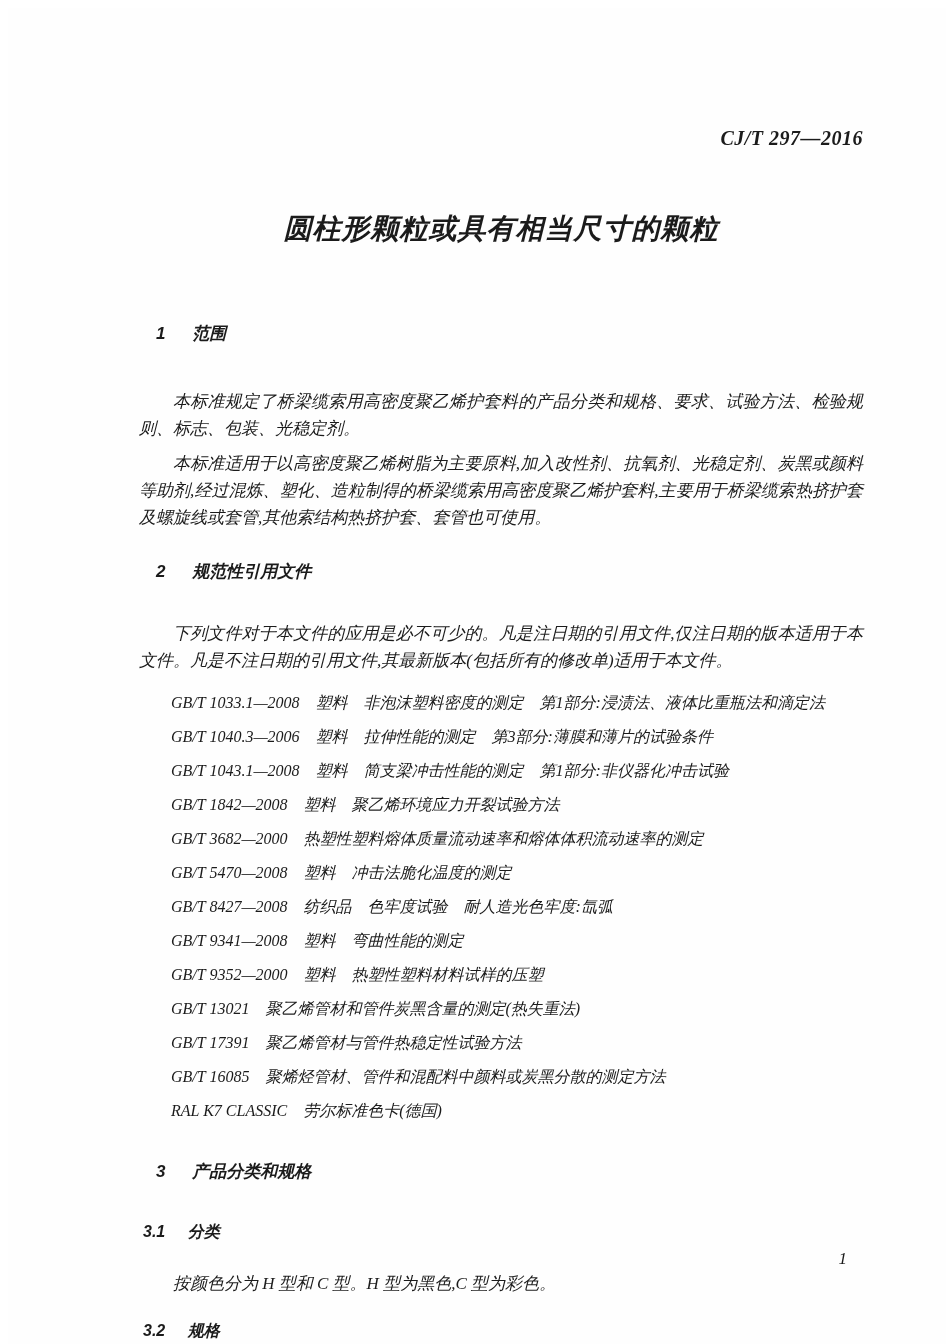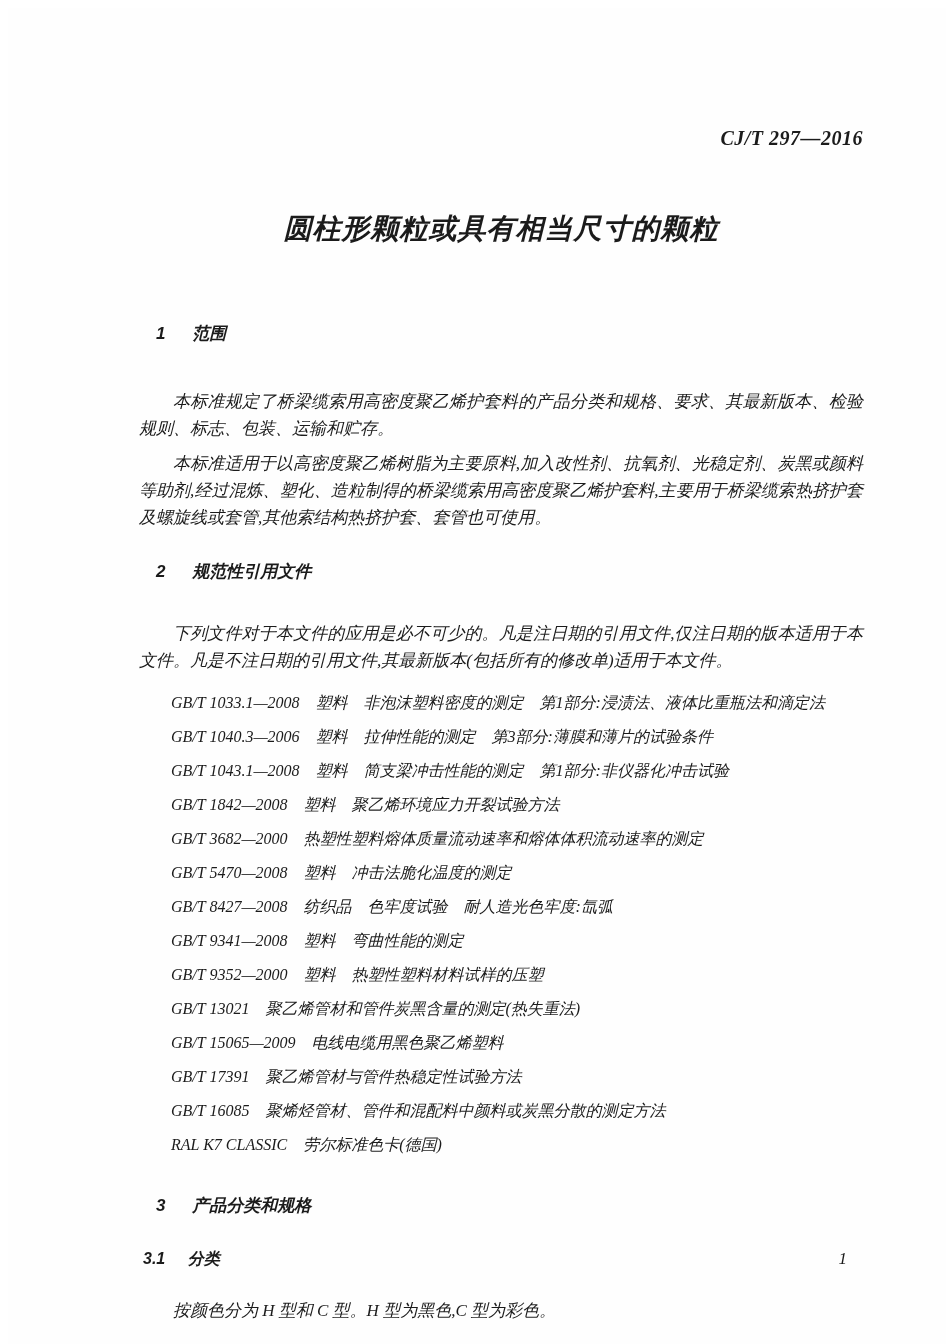--- a/index.html
+++ b/index.html
@@ -47,21 +47,21 @@
     margin-left: 13px;
   }
   h2.sec-heading.s2 { margin-top: 19px; }
   h2.sec-heading.s3 { margin-top: 22px; }
   h3.sub-heading {
     font-family: "Liberation Sans", sans-serif;
     font-weight: bold;
     font-size: 16px;
     line-height: 20px;
   }
-  h3.sub-heading.s31 { margin-top: 17px; }
+  h3.sub-heading.s31 { margin-top: 24px; }
   h3.sub-heading.s32 { margin-top: 12px; }
   .sec-num { display: inline-block; margin-right: 1.1em; }
   .sub-num { display: inline-block; margin-right: 0.9em; }
   p.body-p {
     font-size: 17px;
     line-height: 27px;
     text-align: justify;
     text-indent: 2em;
   }
   p.body-p.p1 { margin-top: 32px; }
@@ -90,41 +90,40 @@
   <div class="content">
 
     <div class="doc-code">CJ/T 297—2016</div>
 
     <div class="doc-title">圆柱形颗粒或具有相当尺寸的颗粒</div>
 
     <h2 class="sec-heading s1">
       <span class="sec-num">1</span><span>范围</span>
     </h2>
 
-    <p class="body-p p1">本标准规定了桥梁缆索用高密度聚乙烯护套料的产品分类和规格、要求、其最新版本、检验规则、标志、包装、运输和贮存。</p>
+    <p class="body-p p1">本标准规定了桥梁缆索用高密度聚乙烯护套料的产品分类和规格、要求、试验方法、检验规则、标志、包装、光稳定剂。</p>
     <p class="body-p">本标准适用于以高密度聚乙烯树脂为主要原料,加入改性剂、抗氧剂、光稳定剂、炭黑或颜料等助剂,经过混炼、塑化、造粒制得的桥梁缆索用高密度聚乙烯护套料,主要用于桥梁缆索热挤护套及螺旋线或套管,其他索结构热挤护套、套管也可使用。</p>
 
     <h2 class="sec-heading s2">
       <span class="sec-num">2</span><span>规范性引用文件</span>
     </h2>
 
     <p class="body-p intro">下列文件对于本文件的应用是必不可少的。凡是注日期的引用文件,仅注日期的版本适用于本文件。凡是不注日期的引用文件,其最新版本(包括所有的修改单)适用于本文件。</p>
 
     <div class="ref-list">
       <div class="ref-item">GB/T 1033.1—2008　塑料　非泡沫塑料密度的测定　第1部分:浸渍法、液体比重瓶法和滴定法</div>
       <div class="ref-item">GB/T 1040.3—2006　塑料　拉伸性能的测定　第3部分:薄膜和薄片的试验条件</div>
       <div class="ref-item">GB/T 1043.1—2008　塑料　简支梁冲击性能的测定　第1部分:非仪器化冲击试验</div>
       <div class="ref-item">GB/T 1842—2008　塑料　聚乙烯环境应力开裂试验方法</div>
       <div class="ref-item">GB/T 3682—2000　热塑性塑料熔体质量流动速率和熔体体积流动速率的测定</div>
       <div class="ref-item">GB/T 5470—2008　塑料　冲击法脆化温度的测定</div>
       <div class="ref-item">GB/T 8427—2008　纺织品　色牢度试验　耐人造光色牢度:氙弧</div>
       <div class="ref-item">GB/T 9341—2008　塑料　弯曲性能的测定</div>
       <div class="ref-item">GB/T 9352—2000　塑料　热塑性塑料材料试样的压塑</div>
       <div class="ref-item">GB/T 13021　聚乙烯管材和管件炭黑含量的测定(热失重法)</div>
-      <div class="ref-item">GB/T 15065—2009　电线电缆用黑色聚乙烯塑料</div>
       <div class="ref-item">GB/T 17391　聚乙烯管材与管件热稳定性试验方法</div>
       <div class="ref-item">GB/T 16085　聚烯烃管材、管件和混配料中颜料或炭黑分散的测定方法</div>
       <div class="ref-item">RAL K7 CLASSIC　劳尔标准色卡(德国)</div>
     </div>
 
     <h2 class="sec-heading s3">
       <span class="sec-num">3</span><span>产品分类和规格</span>
     </h2>
 
     <h3 class="sub-heading s31">

